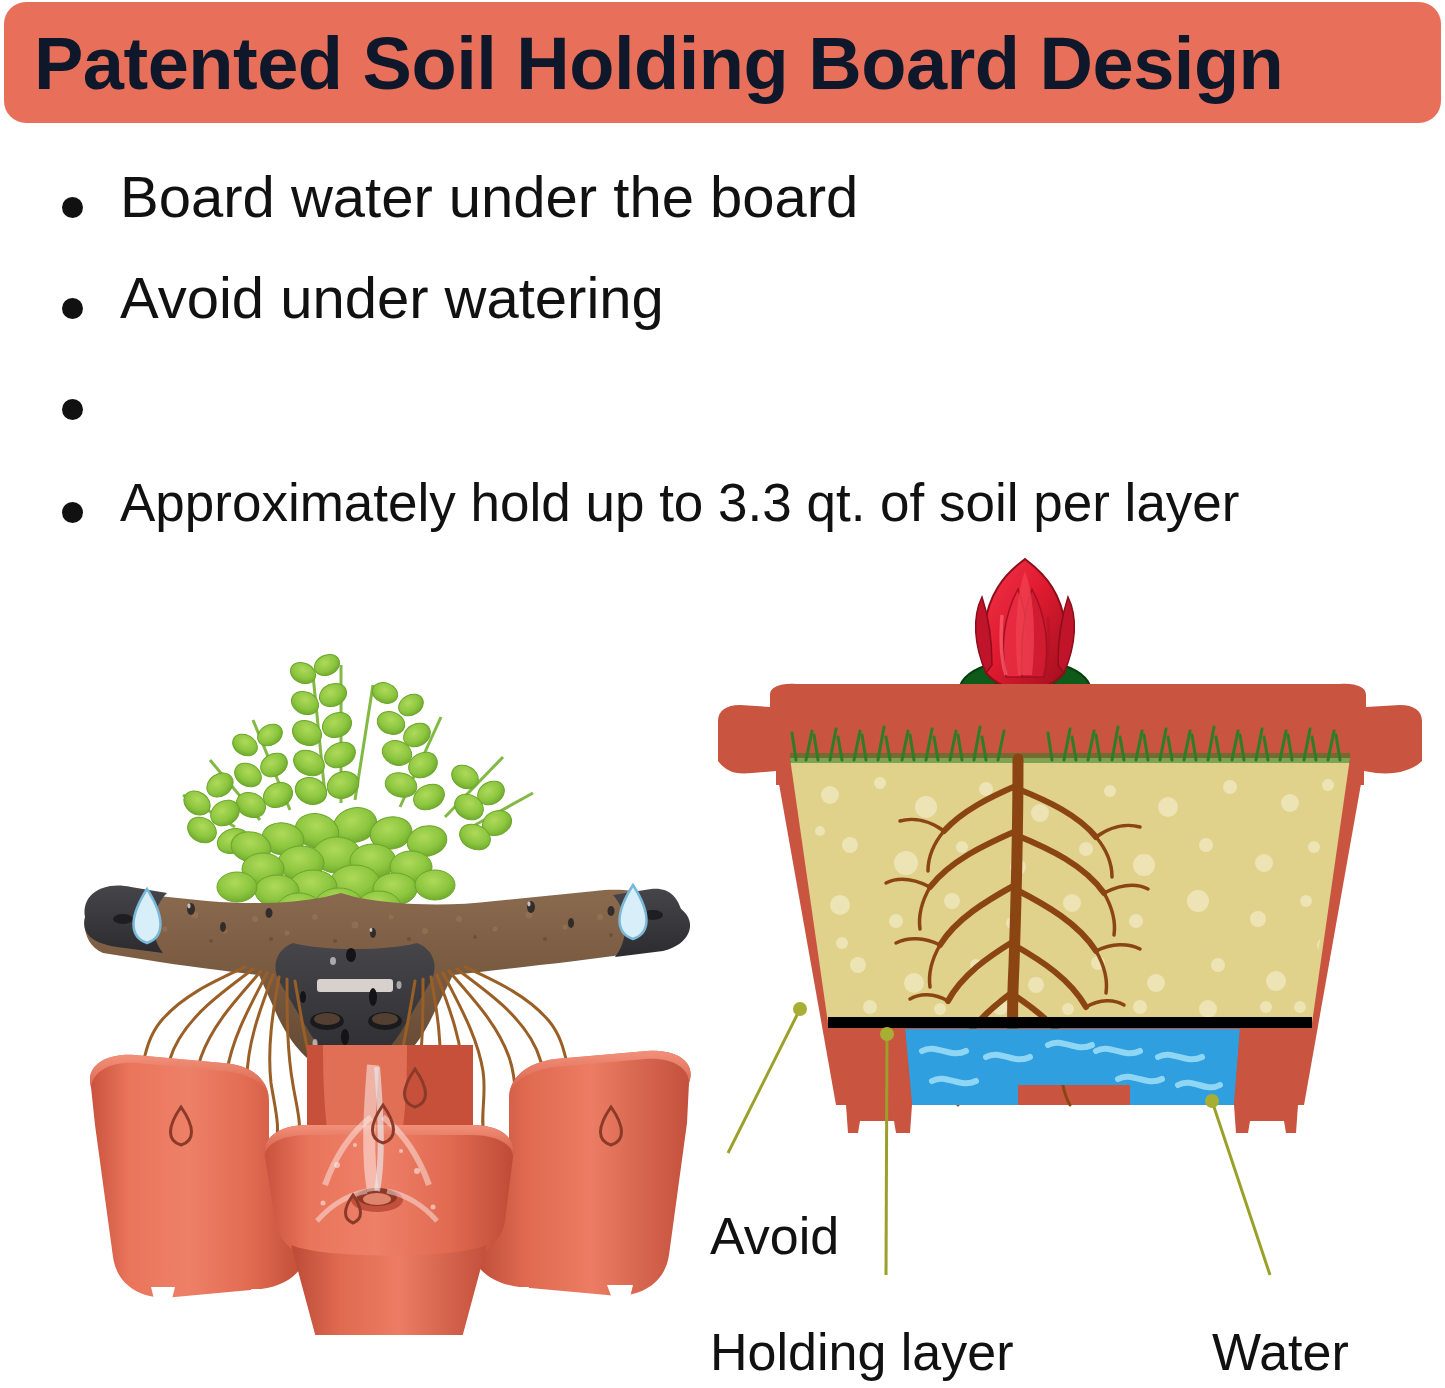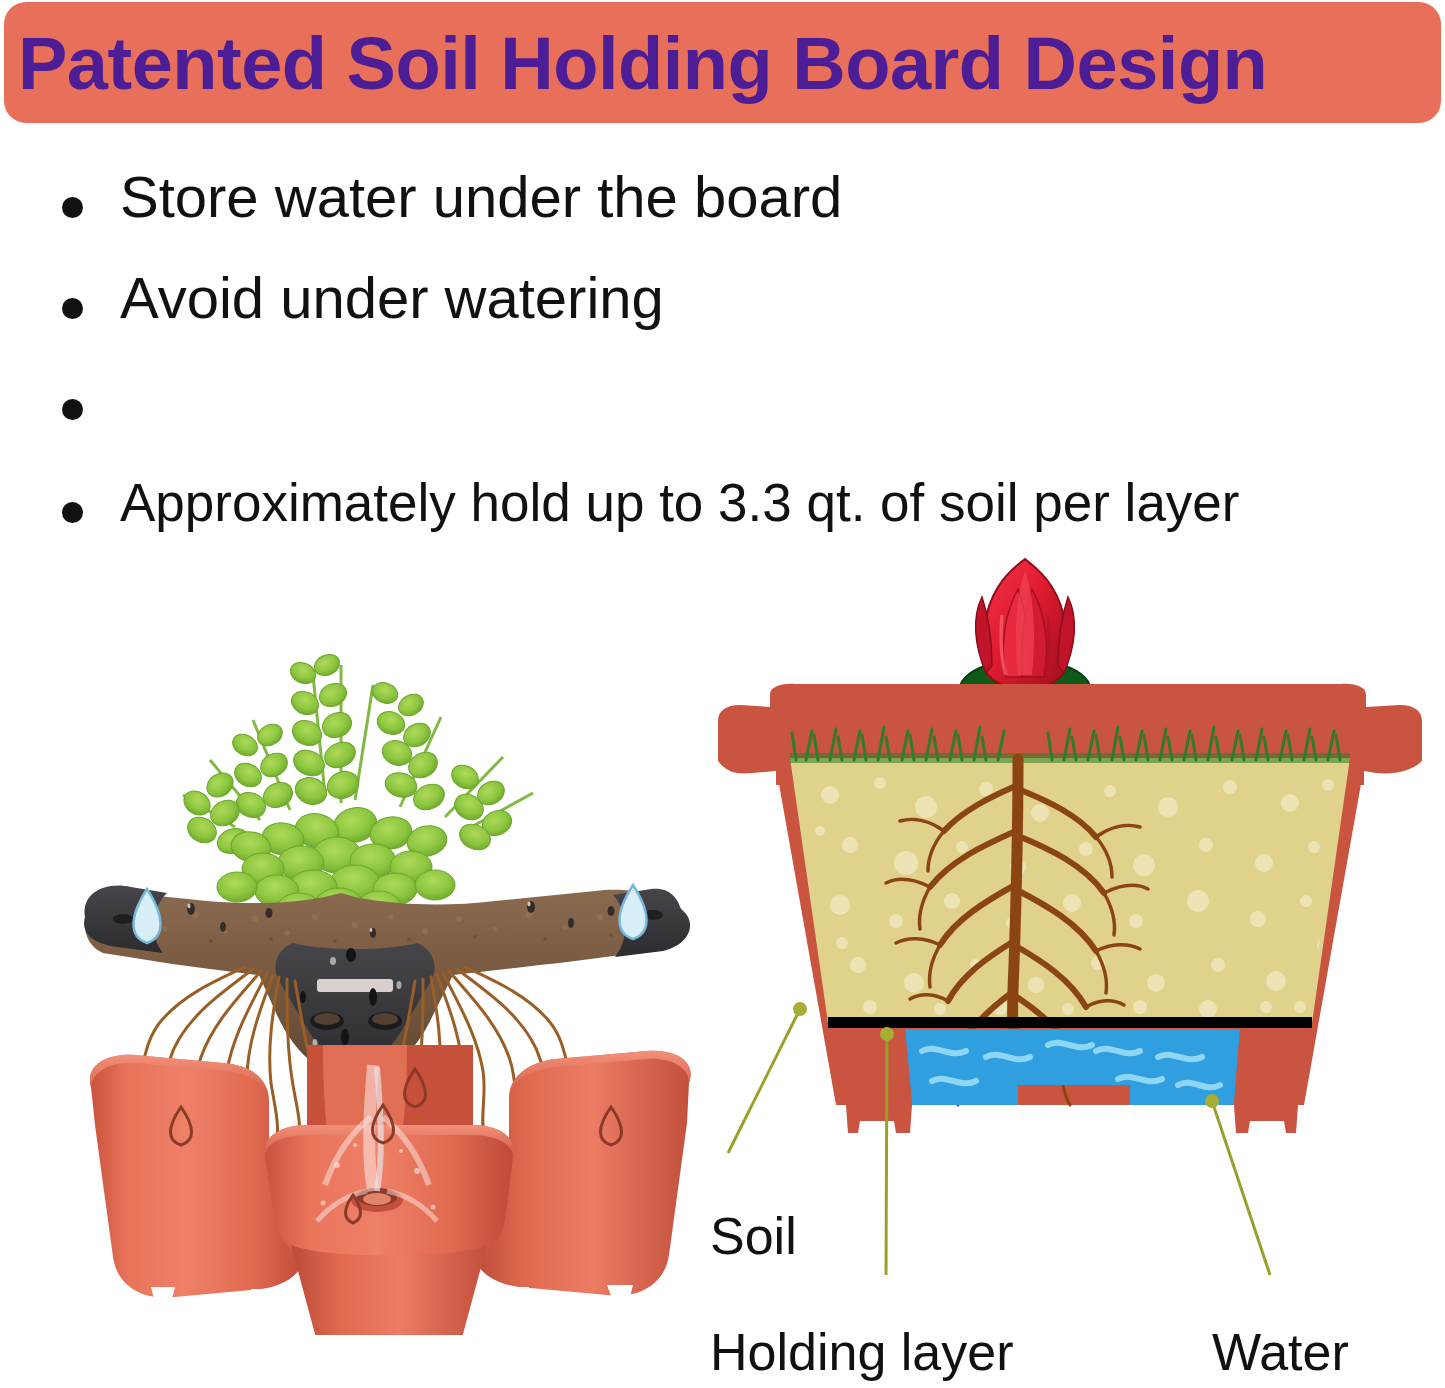--- a/index.html
+++ b/index.html
@@ -22,24 +22,24 @@
     left: 4px;
     top: 2px;
     width: 1437px;
     height: 121px;
     background: #E8705A;
     border-radius: 22px;
     box-sizing: border-box;
   }
   #header-title {
     position: absolute;
-    left: 14px;
+    left: 30px;
     top: 50%;
     transform: translateY(-50%);
-    color: #4c1d95;
+    color: #0f172a;
     font-size: 74px;
     font-weight: bold;
     letter-spacing: -0.5px;
     white-space: nowrap;
     font-family: "Liberation Sans", sans-serif;
   }
 
   
   #feature-list {
     position: absolute;
@@ -119,21 +119,21 @@
 </head>
 <body>
 
 <div id="header-banner">
   <div id="header-title">Patented Soil Holding Board Design</div>
 </div>
 
 <div id="feature-list">
   <div class="feature-row">
     <span class="bullet-dot"></span>
-    <span class="feature-text">Store water under the board</span>
+    <span class="feature-text">Board water under the board</span>
   </div>
   <div class="feature-row">
     <span class="bullet-dot"></span>
     <span class="feature-text">Avoid under watering</span>
   </div>
   <div class="feature-row">
     <span class="bullet-dot"></span>
   </div>
   <div class="feature-row compact">
     <span class="bullet-dot"></span>
@@ -753,15 +753,15 @@
       <path d="M512 556 L 570 730"></path>
     </g>
     <g fill="#A8AE33">
       <circle cx="100" cy="464" r="7"></circle>
       <circle cx="187" cy="489" r="7"></circle>
       <circle cx="512" cy="556" r="7"></circle>
     </g>
   </svg>
 </div>
 
-<div class="callout-label" id="label-soil">Soil</div>
+<div class="callout-label" id="label-soil">Avoid</div>
 <div class="callout-label" id="label-board">Holding layer</div>
 <div class="callout-label" id="label-water">Water</div>
 
 </body></html>

